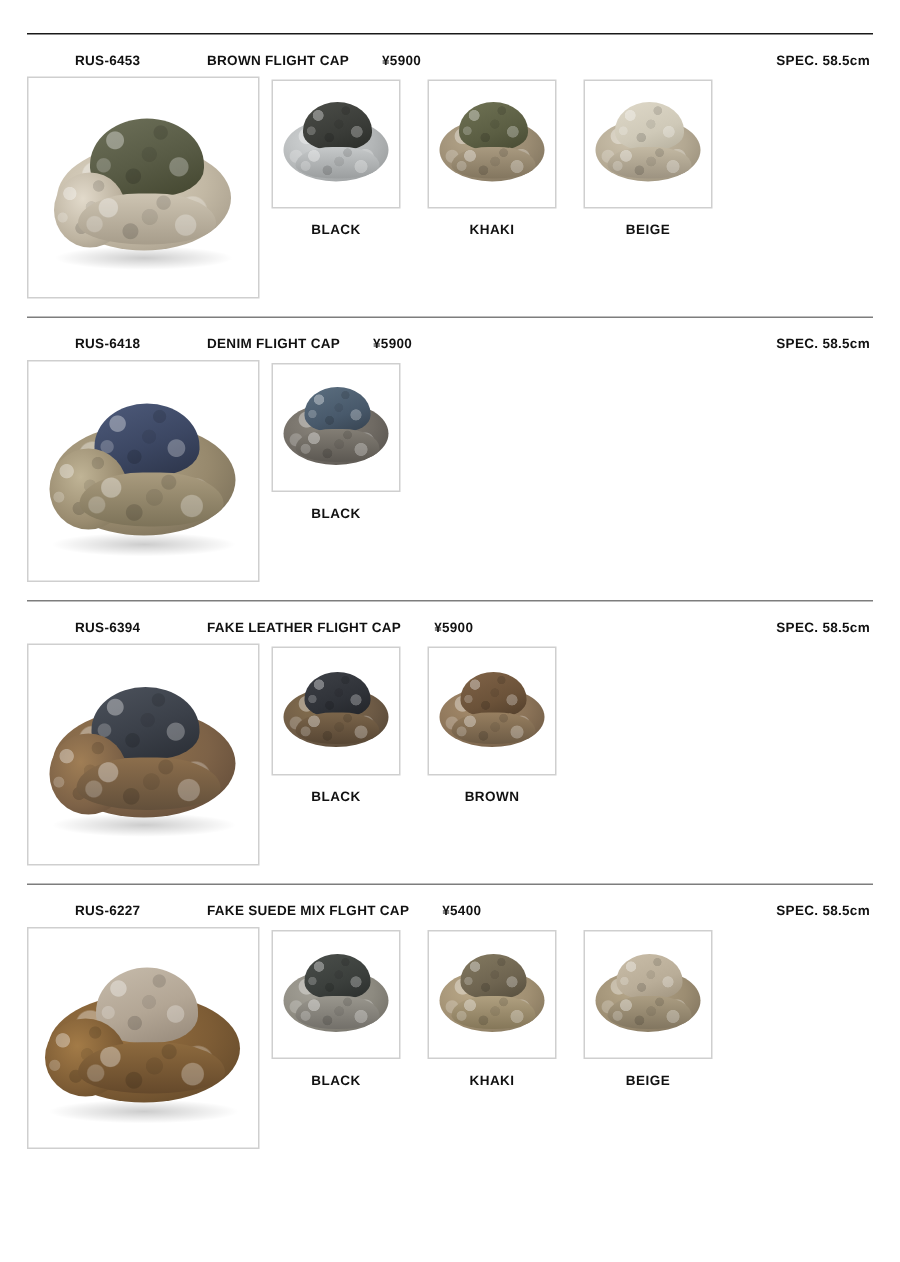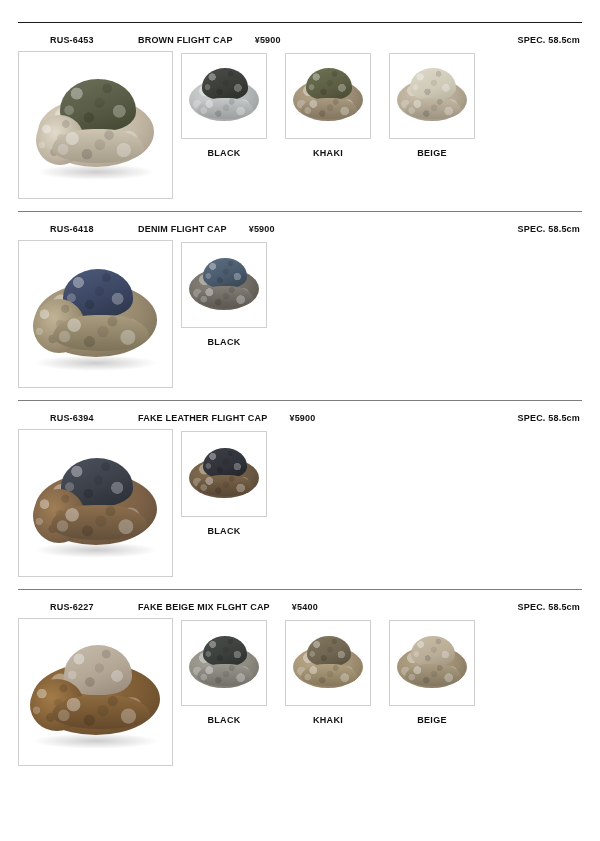--- a/index.html
+++ b/index.html
@@ -276,29 +276,39 @@
         <div class="variant">
           <div class="swatch">
             <div class="hat" style="width:72px;height:56px;">
               <div class="fur grainy" style="left:1px;top:12px;width:70px;height:40px;background:radial-gradient(ellipse at 35% 35%, #86704f 0%, #6d5a45 55%, #4b3e30 100%);"></div>
               <div class="crown grainy" style="left:15px;top:2px;width:44px;height:30px;background:linear-gradient(160deg,#3d4046 0%,#2f3238 60%,#222428 100%);"></div>
               <div class="brim grainy" style="left:9px;top:29px;width:56px;height:21px;background:linear-gradient(180deg,#7b654a 0%,#574634 100%);"></div>
             </div>
           </div>
           <div class="vlabel">BLACK</div>
         </div>
+        <div class="variant">
+          <div class="swatch">
+            <div class="hat" style="width:72px;height:56px;">
+              <div class="fur grainy" style="left:1px;top:12px;width:70px;height:40px;background:radial-gradient(ellipse at 35% 35%, #a58c6c 0%, #8a7257 55%, #63513d 100%);"></div>
+              <div class="crown grainy" style="left:15px;top:2px;width:44px;height:30px;background:linear-gradient(160deg,#806347 0%,#6b5239 60%,#513e2b 100%);"></div>
+              <div class="brim grainy" style="left:9px;top:29px;width:56px;height:21px;background:linear-gradient(180deg,#977f60 0%,#6d5b45 100%);"></div>
+            </div>
+          </div>
+          <div class="vlabel">BROWN</div>
+        </div>
       </div>
     </div>
     <div class="rule-thin" style="margin-top:12px;"></div>
   </div>
 
   <div class="product">
     <div class="prod-head">
       <span class="code">RUS-6227</span>
-      <span class="pname">FAKE BEIGE MIX FLGHT CAP</span>
+      <span class="pname">FAKE SUEDE MIX FLGHT CAP</span>
       <span class="price">¥5400</span>
       <span class="spec"><span>SPEC.</span> <span class="specnum">58.5cm</span></span>
     </div>
     <div class="row">
       <div class="main-photo">
         <div class="shadow" style="width:128px;height:16px;bottom:16px;"></div>
         <div class="hat" style="width:132px;height:98px;">
           <div class="fur grainy" style="left:2px;top:20px;width:128px;height:72px;background:radial-gradient(ellipse at 35% 35%, #9a7342 0%, #7d5c35 55%, #5a4226 100%);"></div>
           <div class="crown grainy" style="left:34px;top:2px;width:68px;height:50px;background:linear-gradient(160deg,#c6bbab 0%,#b3a695 55%, #96897a 100%);"></div>
           <div class="fur grainy" style="left:0px;top:36px;width:54px;height:52px;background:radial-gradient(ellipse at 40% 35%, #a37b47 0%, #7d5c35 60%, #5a4226 100%);"></div>

